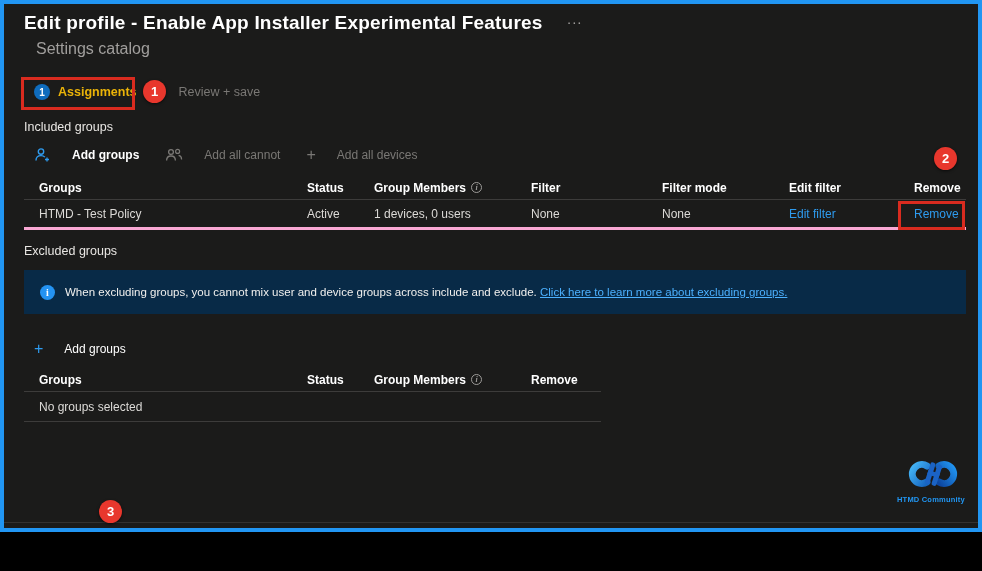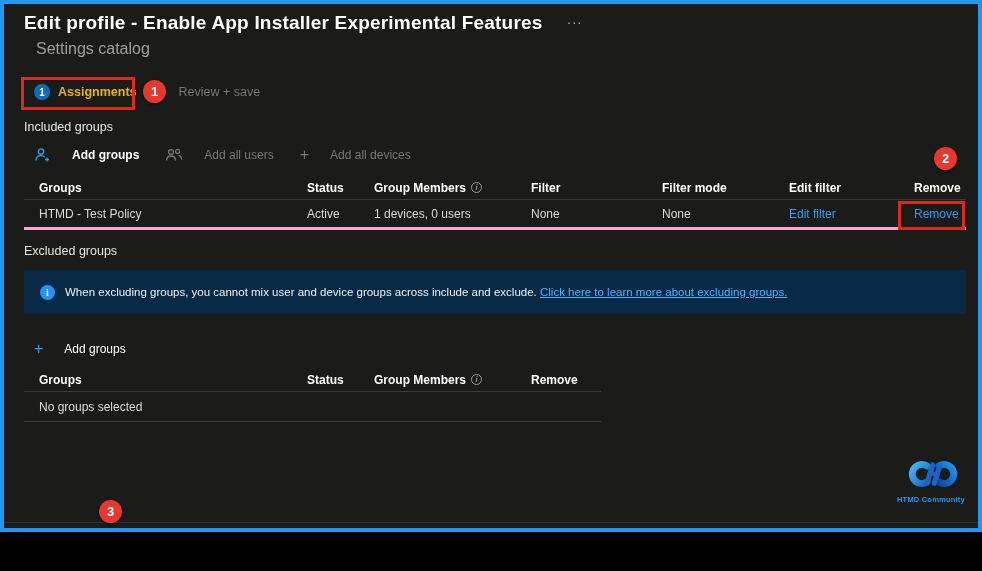--- a/index.html
+++ b/index.html
@@ -135,21 +135,21 @@
       </svg>
       <span>Add groups</span>
     </div>
     <div class="tool-btn disabled">
       <svg class="icon-svg" width="18" height="16" viewBox="0 0 18 16">
         <circle cx="6" cy="5" r="2.4" fill="none" stroke="#7a7875" stroke-width="1.3"></circle>
         <path d="M1.6 13.5 C1.6 10.4 3.6 9 6 9 C8.4 9 10.4 10.4 10.4 13.5" fill="none" stroke="#7a7875" stroke-width="1.3"></path>
         <circle cx="12.6" cy="4.4" r="2" fill="none" stroke="#7a7875" stroke-width="1.2"></circle>
         <path d="M13.6 8.4 C15.6 8.8 16.6 10.4 16.6 12.4" fill="none" stroke="#7a7875" stroke-width="1.2"></path>
       </svg>
-      <span>Add all users</span>
+      <span>Add all cannot</span>
     </div>
     <div class="tool-btn disabled">
       <span class="plus-glyph-gray">+</span>
       <span>Add all devices</span>
     </div>
   </div>
 
   <div class="grid-table" style="top:172px; width:942px;">
     <div class="tbl-row t1 tbl-head">
       <div class="cell">Groups</div>

